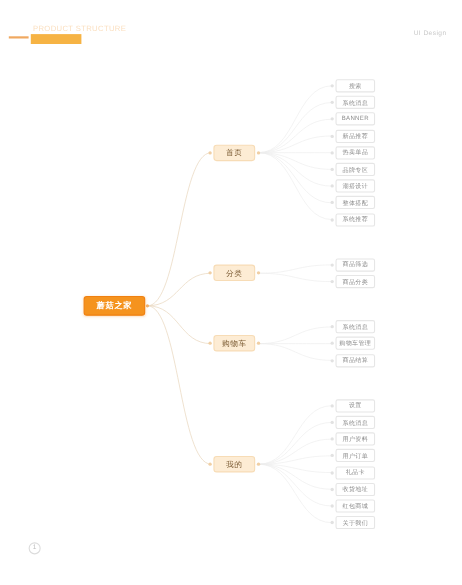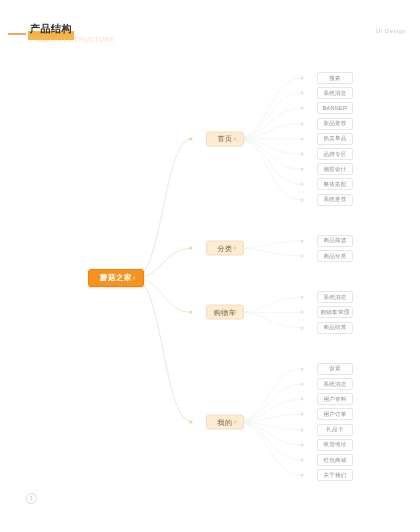--- a/index.html
+++ b/index.html
@@ -89,21 +89,20 @@
   }
 
   .node {
     position: absolute;
     display: flex;
     align-items: center;
     justify-content: center;
     border-radius: 3px;
     white-space: nowrap;
     transform: translateY(-50%);
-    margin-left: 12px;
   }
 
   .node.root {
     background: #f5931e;
     border: 1px solid #f08010;
     color: #ffffff;
     font-size: 7.5px;
     font-weight: bold;
     letter-spacing: .6px;
     width: 56px; height: 18px;
@@ -139,21 +138,20 @@
 </style>
 </head>
 <body>
 
 <div id="page">
 
   <div id="header">
     <div class="header-rule"></div>
     <div class="title-wrap">
       <div class="title-hl"></div>
-      <div class="page-title">产品结构</div>
       <div class="page-subtitle">PRODUCT STRUCTURE</div>
     </div>
     <div class="header-right">UI Design</div>
   </div>
 
   <div id="map">
     <svg id="wires" viewBox="0 0 420 440">
         <path d="M 134 222 C 163 222, 163 82.8, 192 82.8" fill="none" stroke="#ead9c2" stroke-width="0.7"></path>
         <path d="M 235 82.8 C 268.5 82.8, 268.5 22, 302 22" fill="none" stroke="#ececec" stroke-width="0.6"></path>
         <path d="M 235 82.8 C 268.5 82.8, 268.5 37.2, 302 37.2" fill="none" stroke="#ececec" stroke-width="0.6"></path>

